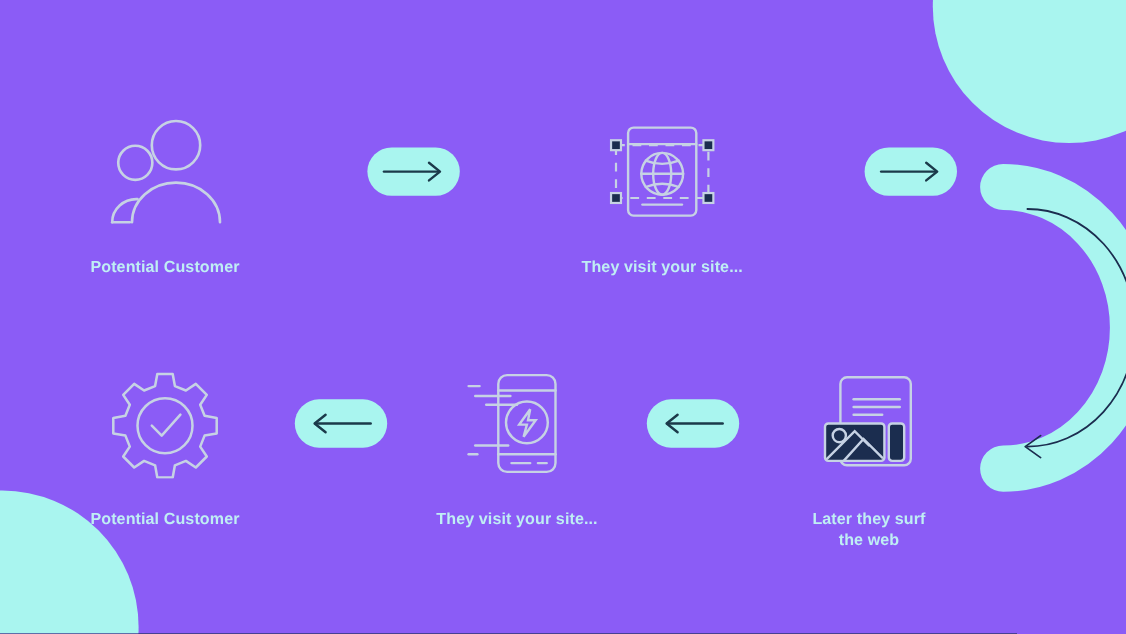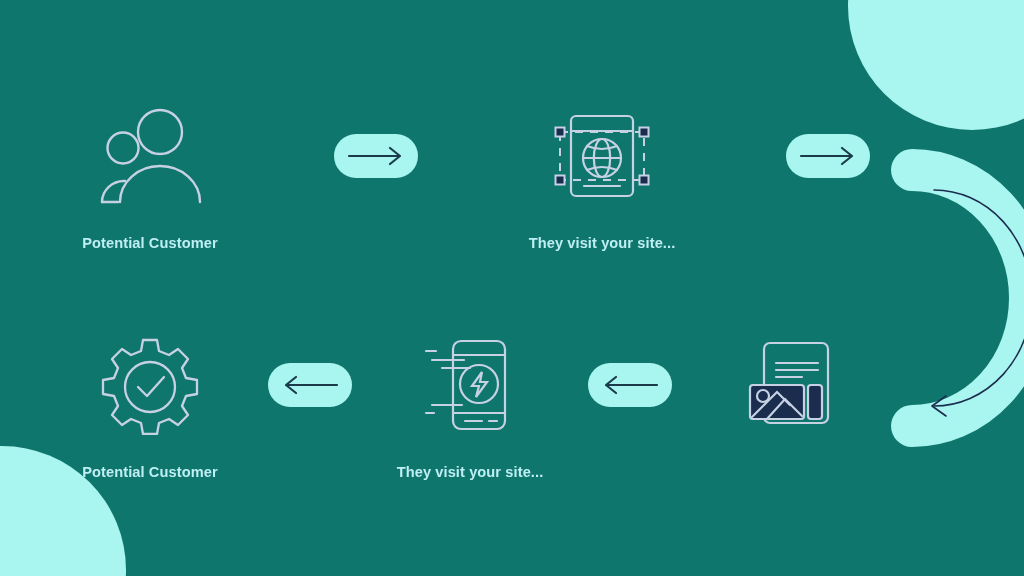--- a/index.html
+++ b/index.html
@@ -4,21 +4,21 @@
 <style>
   html, body {
     margin: 0;
     padding: 0;
     background: #18304f;
   }
   #stage {
     position: relative;
     width: 1024px;
     height: 576px;
-    background: #0f766e;
+    background: #8b5cf6;
     overflow: hidden;
     font-family: "Liberation Sans", sans-serif;
   }
 
   
   .blob {
     position: absolute;
     border-radius: 50%;
     background: #a9f5ef;
     pointer-events: none;
@@ -264,16 +264,18 @@
 
             <rect x="68" y="50" width="14" height="34" rx="3" fill="#1b2d4f"></rect>
 
             <rect x="10" y="50" width="54" height="34" rx="3" fill="#1b2d4f"></rect>
             <circle cx="23" cy="61" r="6"></circle>
             <path d="M 12 82 L 37 57 L 50 70"></path>
             <path d="M 27 84 L 45 64 L 62 81"></path>
           </g>
         </svg>
       </div>
+      <div class="step-label">Later they surf
+the web</div>
     </div>
   </div>
 
 </div>
 
 </body></html>

